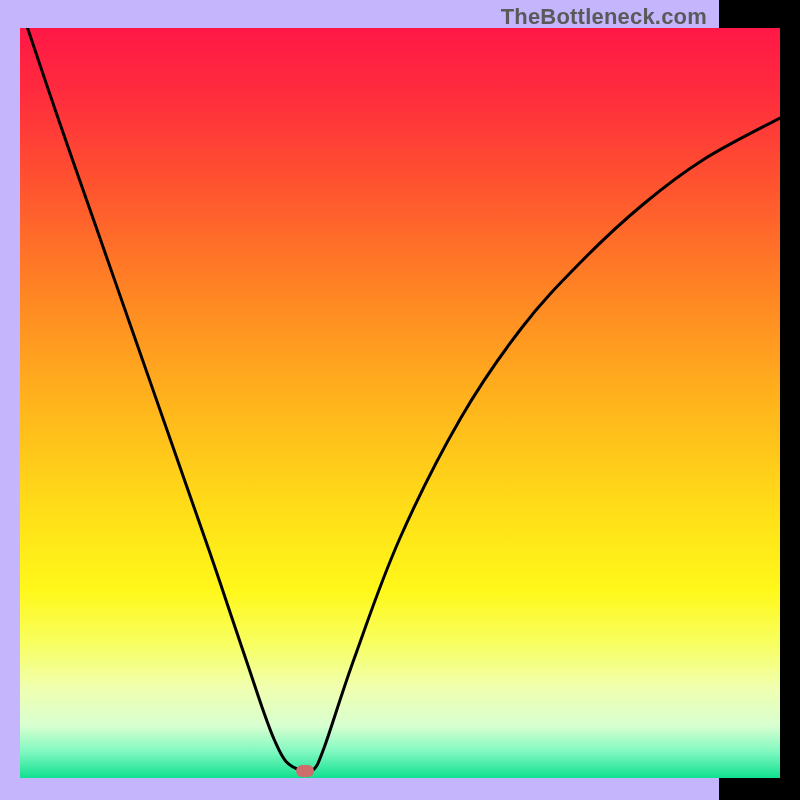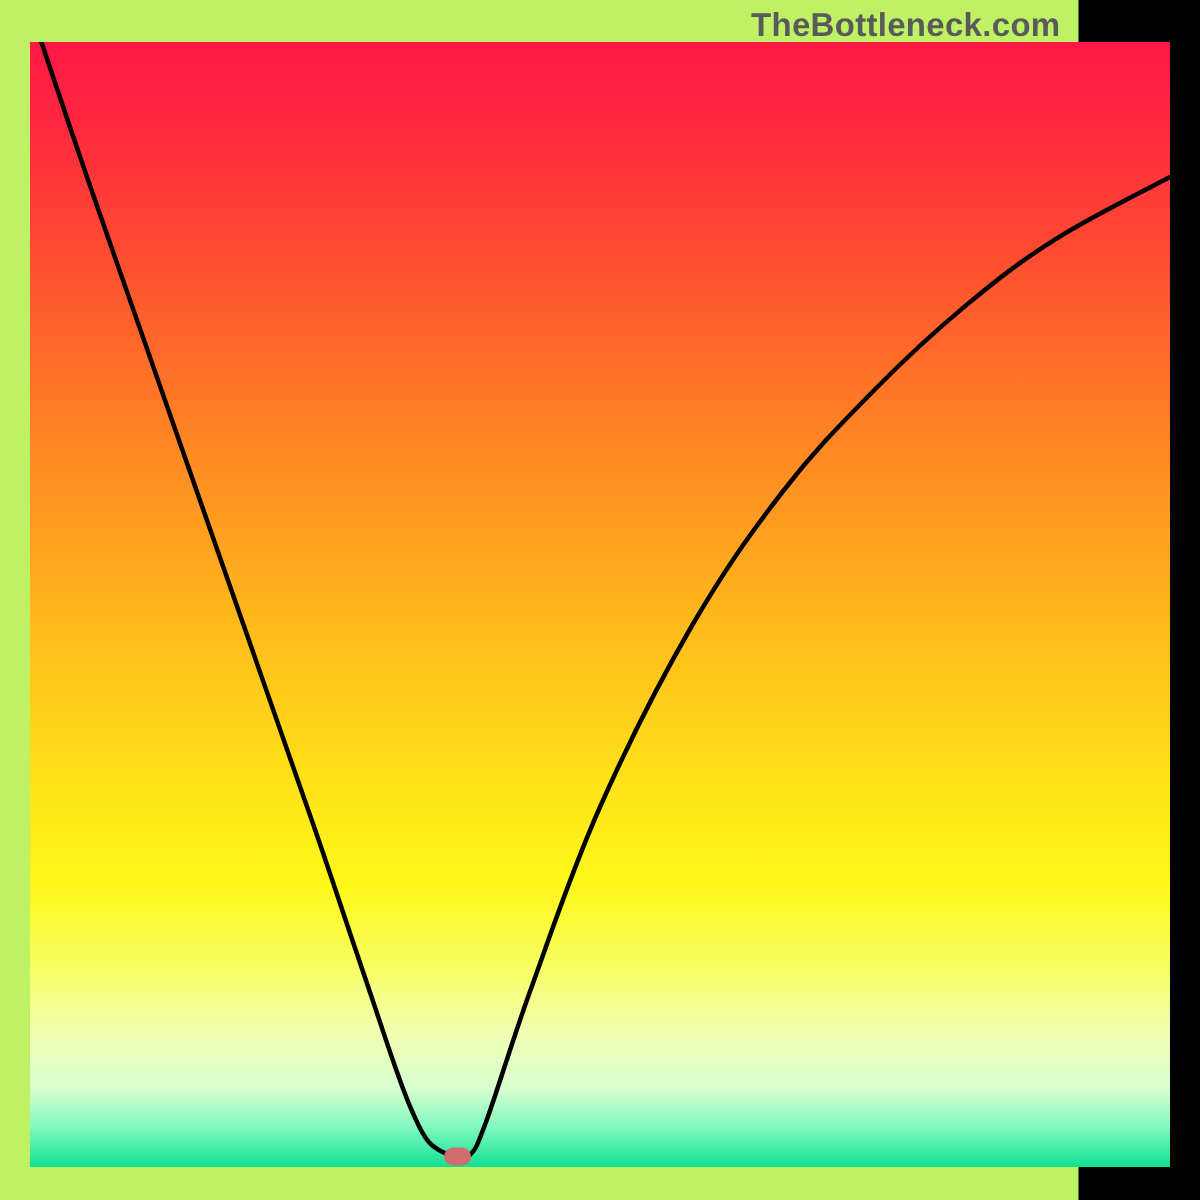--- a/index.html
+++ b/index.html
@@ -1,21 +1,21 @@
 <!DOCTYPE html>
 <html><head>
 <meta charset="utf-8">
 <style>
   * { margin: 0; padding: 0; box-sizing: border-box; }
   html, body { width: 800px; height: 800px; overflow: hidden; background: #000; }
   .container {
     width: 719px;
     height: 800px;
     position: relative;
-    background: #bef264;
+    background: #c4b5fd;
   }
   .watermark {
     position: absolute;
     top: 4px;
     right: 12px;
     font-family: Arial, Helvetica, sans-serif;
     font-size: 22px;
     font-weight: 600;
     color: #5a5a5a;
     letter-spacing: 0.2px;

